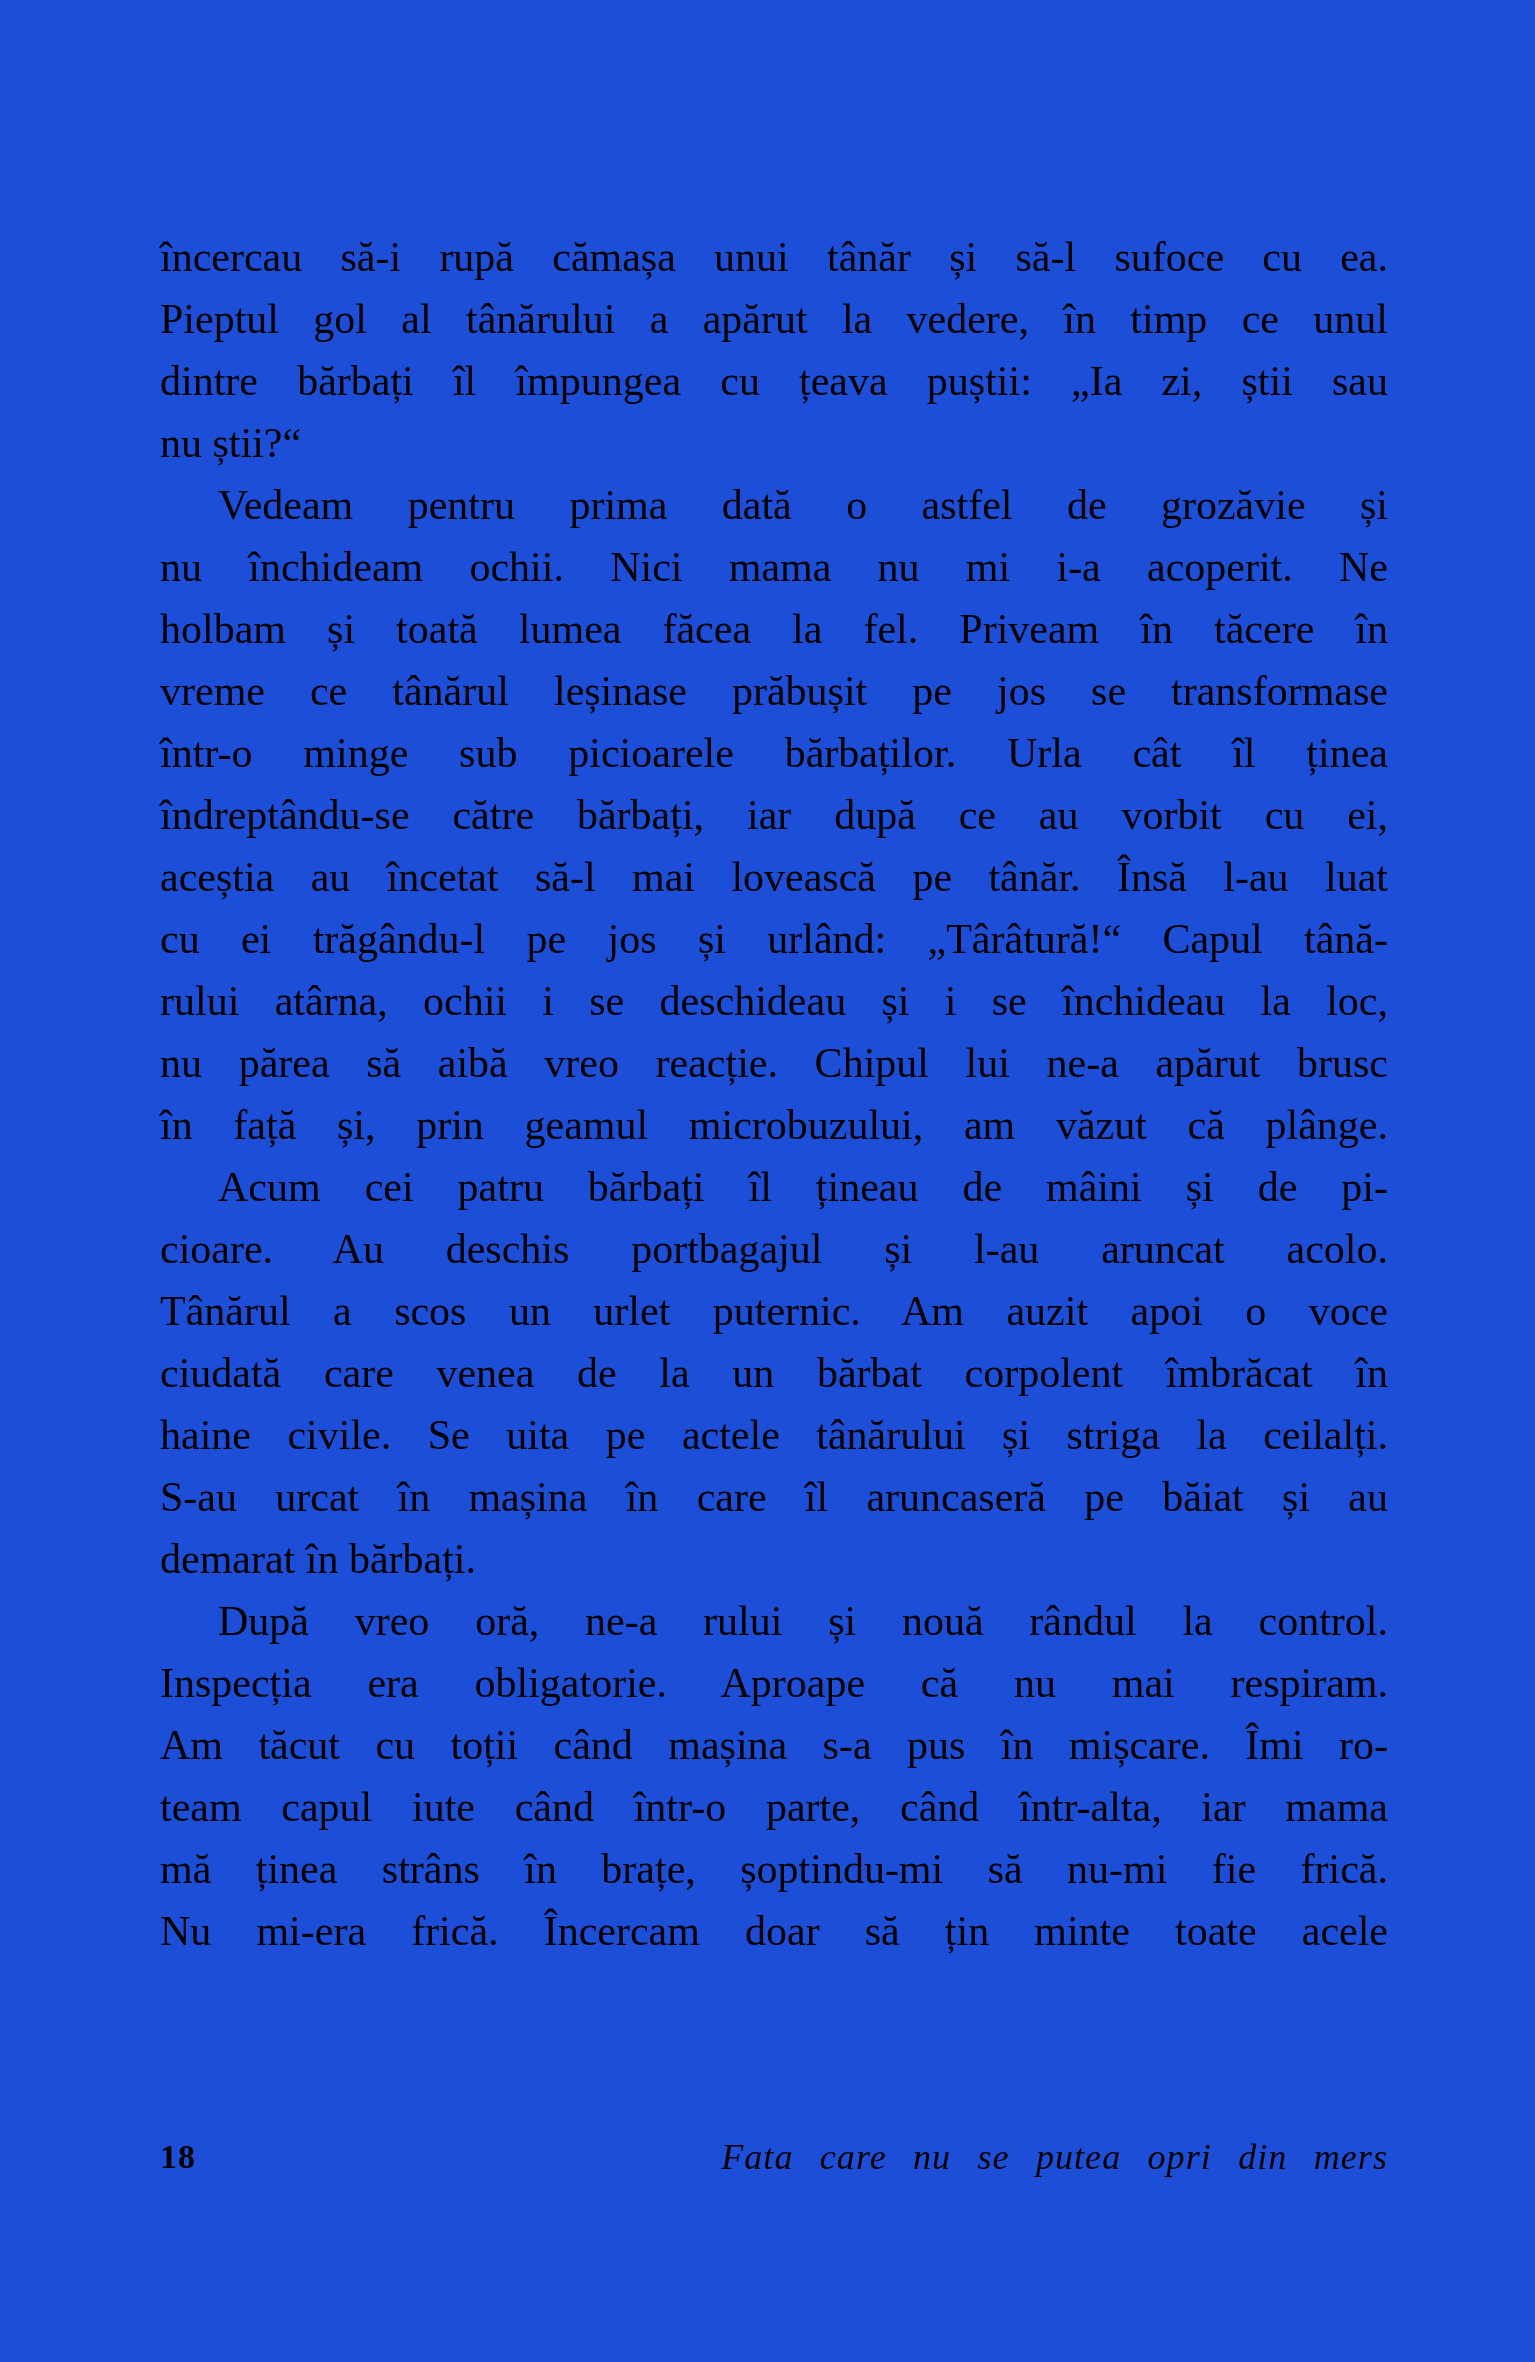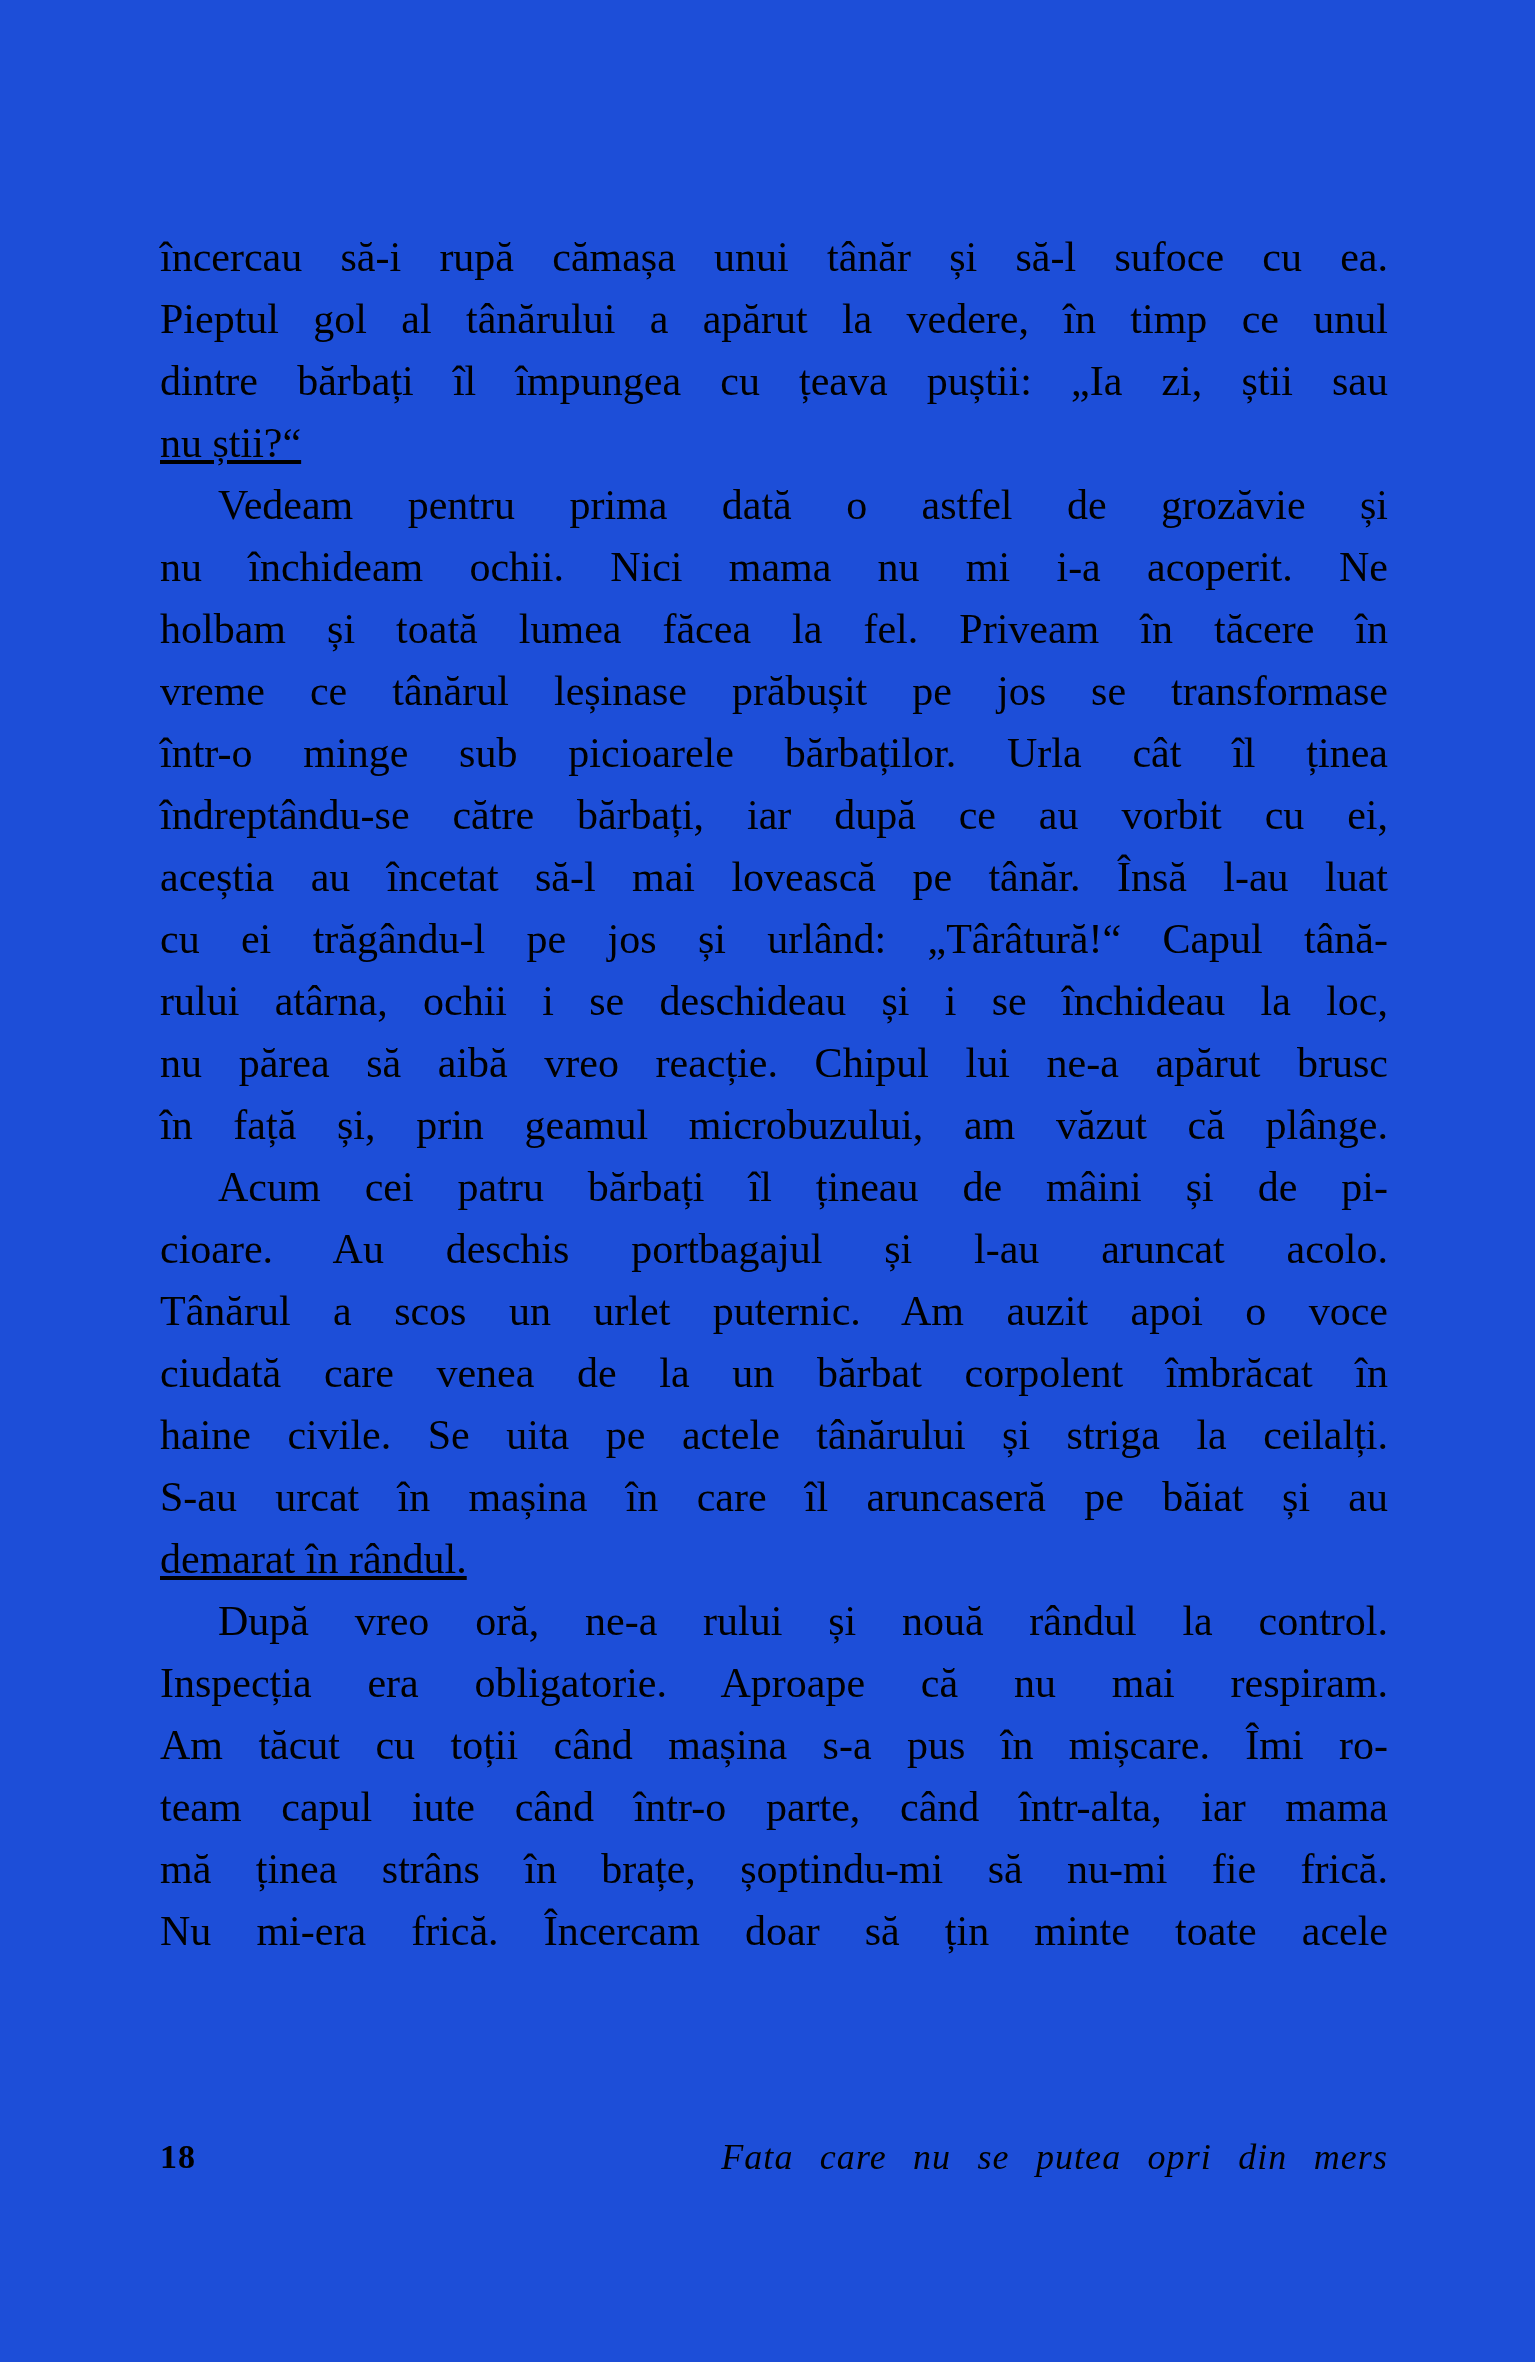--- a/index.html
+++ b/index.html
@@ -22,21 +22,21 @@
     top: 226px;
     width: 1228px;
   }
   .para { margin: 0; padding: 0; }
   .line {
     font-size: 42px;
     line-height: 62px;
     text-align: justify;
     text-align-last: justify;
   }
-  .line.end-left { text-align-last: left; text-decoration: underline; }
+  .line.end-left { text-align-last: left; }
   .line.indent { text-indent: 58px; }
   .footer {
     position: absolute;
     left: 160px;
     top: 2136px;
     width: 1228px;
     display: flex;
     justify-content: space-between;
     align-items: center;
   }
@@ -76,21 +76,21 @@
         <div class="line">nu părea să aibă vreo reacție. Chipul lui ne-a apărut brusc</div>
         <div class="line">în față și, prin geamul microbuzului, am văzut că plânge.</div>
       </div>
       <div class="para">
         <div class="line indent">Acum cei patru bărbați îl țineau de mâini și de pi-</div>
         <div class="line">cioare. Au deschis portbagajul și l-au aruncat acolo.</div>
         <div class="line">Tânărul a scos un urlet puternic. Am auzit apoi o voce</div>
         <div class="line">ciudată care venea de la un bărbat corpolent îmbrăcat în</div>
         <div class="line">haine civile. Se uita pe actele tânărului și striga la ceilalți.</div>
         <div class="line">S-au urcat în mașina în care îl aruncaseră pe băiat și au</div>
-        <div class="line end-left">demarat în rândul.</div>
+        <div class="line end-left">demarat în bărbați.</div>
       </div>
       <div class="para">
         <div class="line indent">După vreo oră, ne-a rului și nouă rândul la control.</div>
         <div class="line">Inspecția era obligatorie. Aproape că nu mai respiram.</div>
         <div class="line">Am tăcut cu toții când mașina s-a pus în mișcare. Îmi ro-</div>
         <div class="line">team capul iute când într-o parte, când într-alta, iar mama</div>
         <div class="line">mă ținea strâns în brațe, șoptindu-mi să nu-mi fie frică.</div>
         <div class="line">Nu mi-era frică. Încercam doar să țin minte toate acele</div>
       </div>
     </div>

